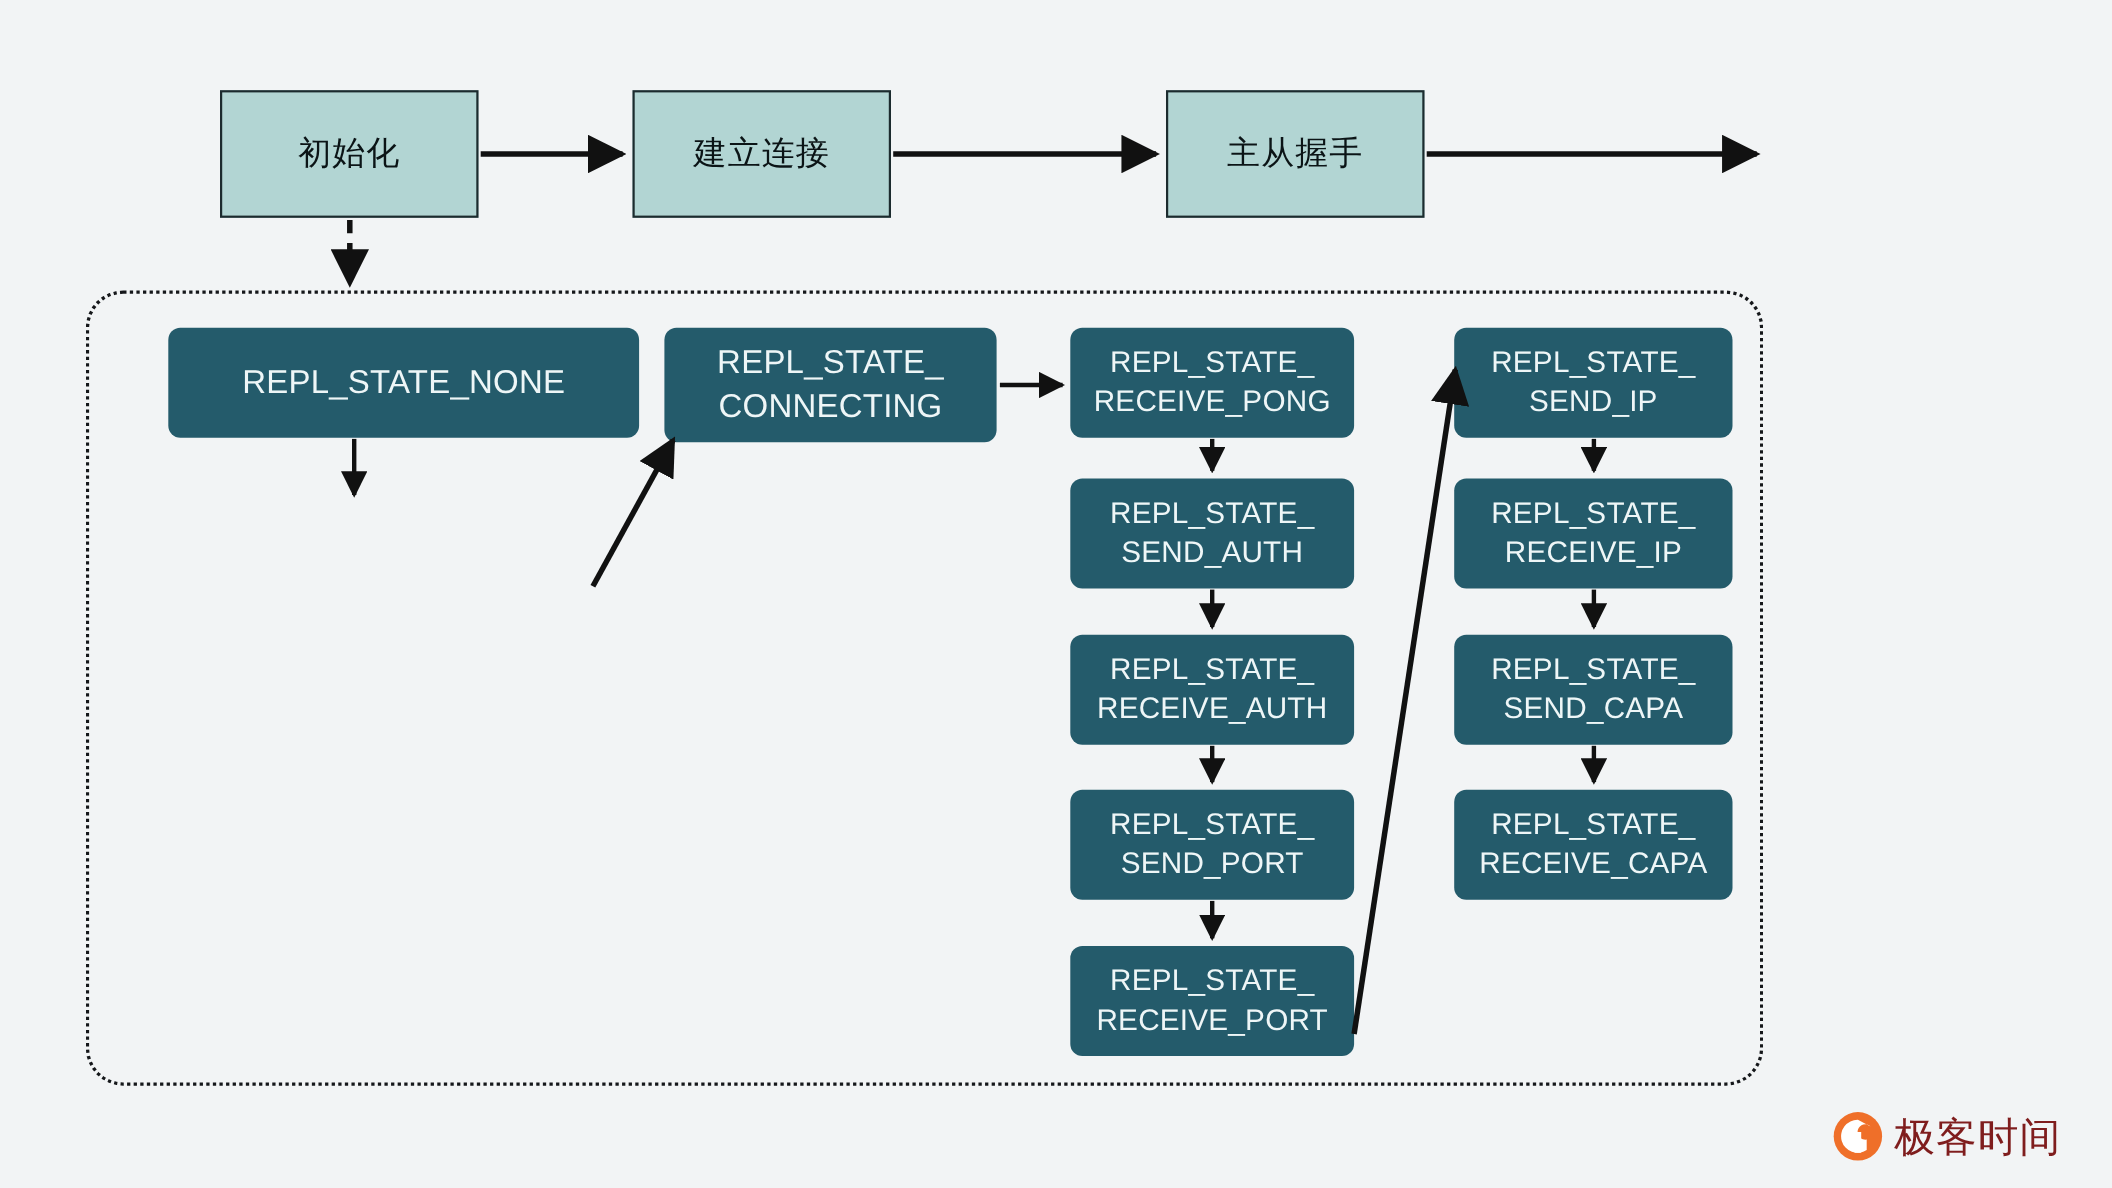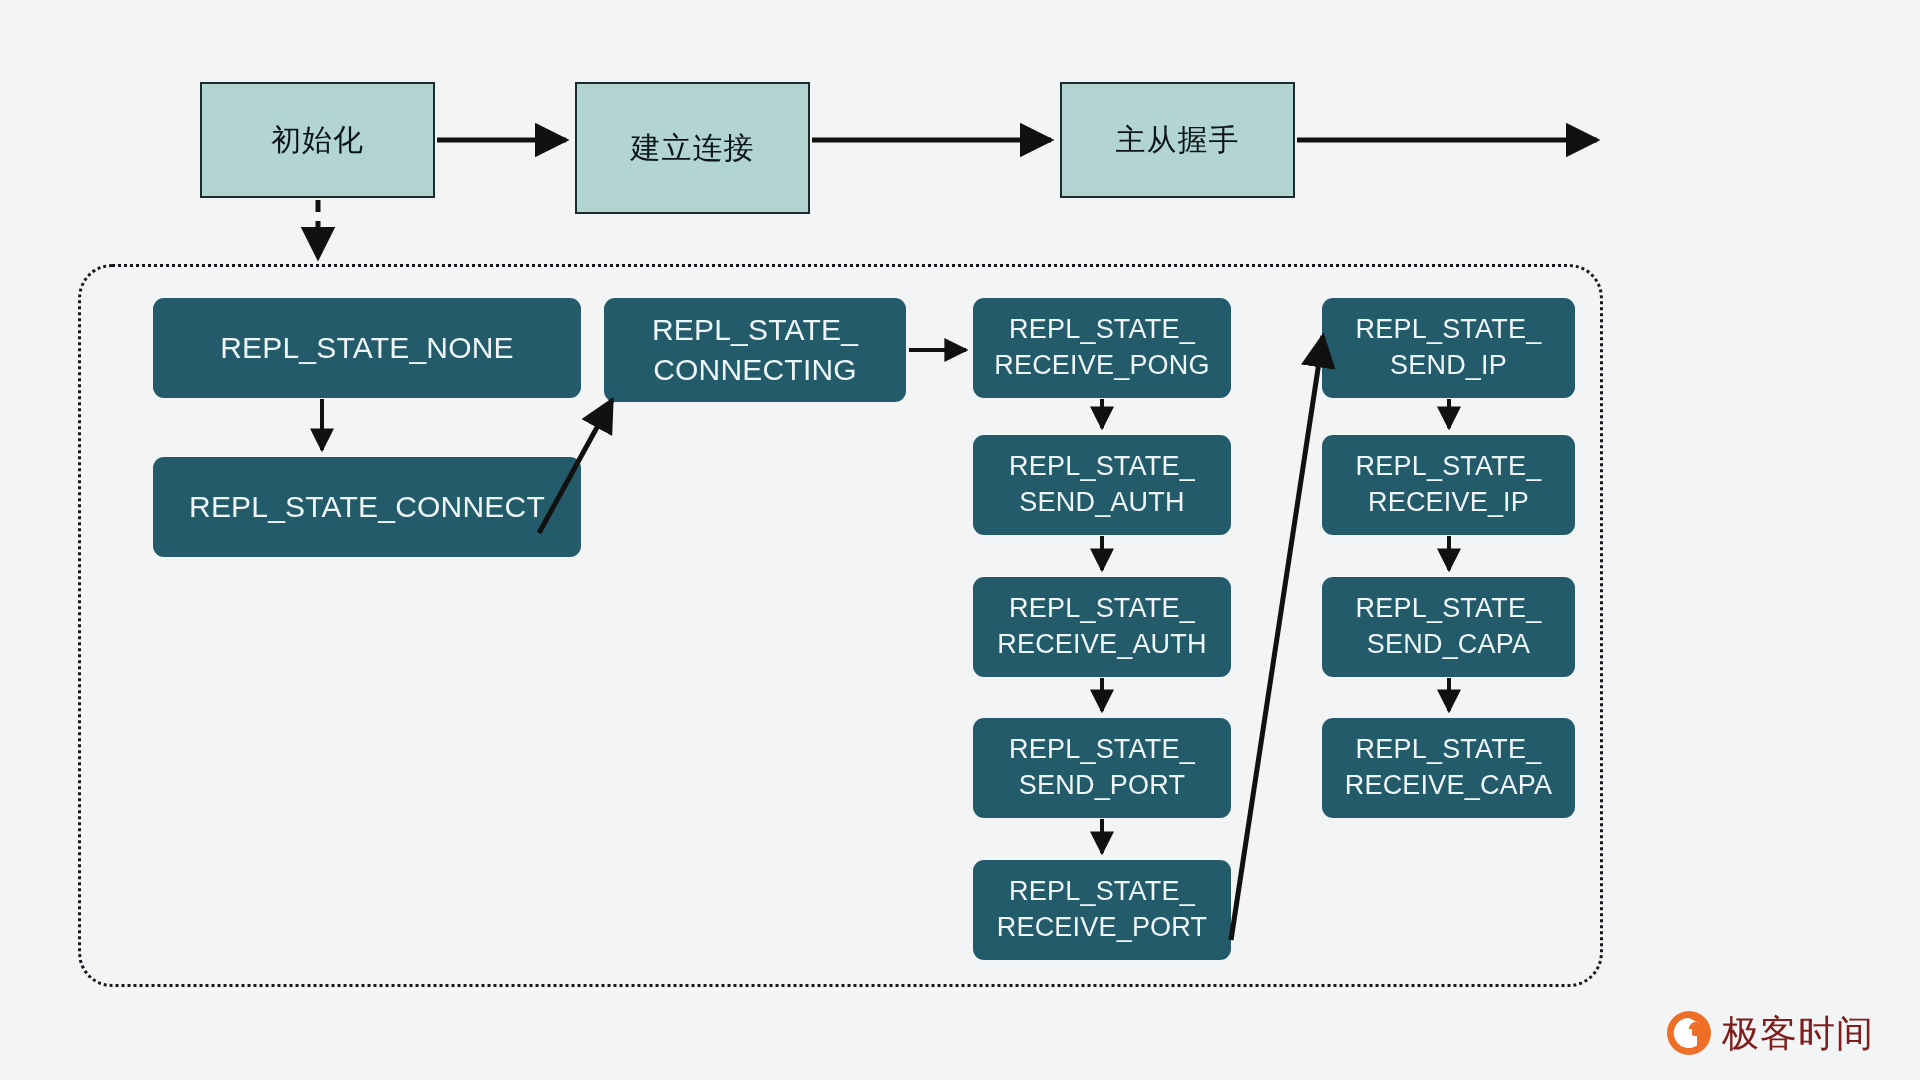--- a/index.html
+++ b/index.html
@@ -98,34 +98,31 @@
   }
 </style>
 </head>
 <body>
 
 <div id="stage">
 
   <div class="phase-box" style="left:200px;top:82px;width:235px;height:116px;">
     <span>初始化</span>
   </div>
-  <div class="phase-box" style="left:575px;top:82px;width:235px;height:132px;">
+  <div class="phase-box" style="left:575px;top:82px;width:235px;height:116px;">
     <span>建立连接</span>
   </div>
   <div class="phase-box" style="left:1060px;top:82px;width:235px;height:116px;">
     <span>主从握手</span>
   </div>
 
   <div id="state-container"></div>
 
   <div class="state-box wide" style="left:108px;top:298px;width:428px;height:100px;">
     <span>REPL_STATE_NONE</span>
-  </div>
-  <div class="state-box wide" style="left:108px;top:457px;width:428px;height:100px;">
-    <span>REPL_STATE_CONNECT</span>
   </div>
   <div class="state-box" style="left:604px;top:298px;width:302px;height:104px;font-size:30px;">
     <span>REPL_STATE_
 CONNECTING</span>
   </div>
 
   <div class="state-box" style="left:973px;top:298px;width:258px;height:100px;">
     <span>REPL_STATE_
 RECEIVE_PONG</span>
   </div>

